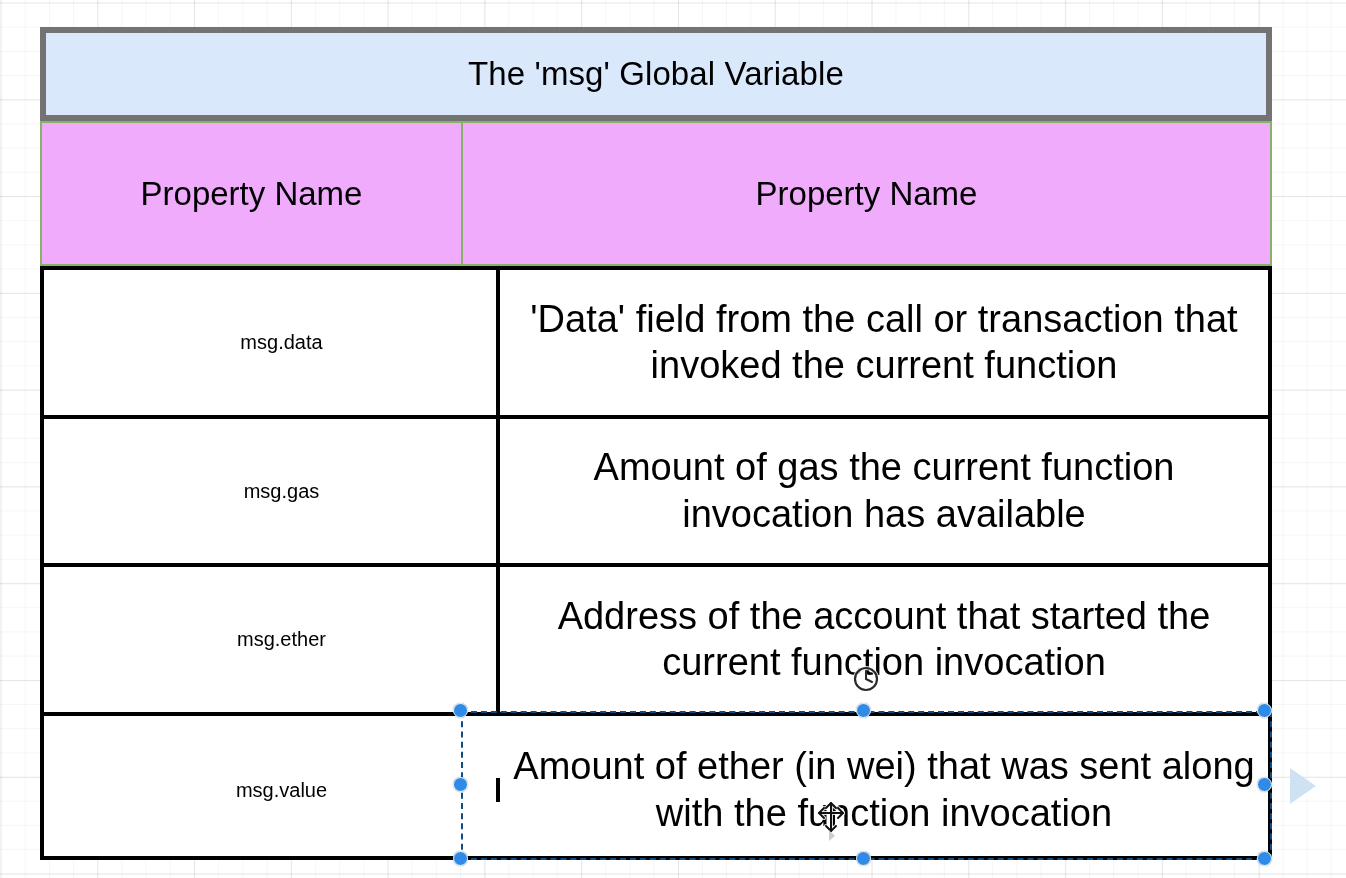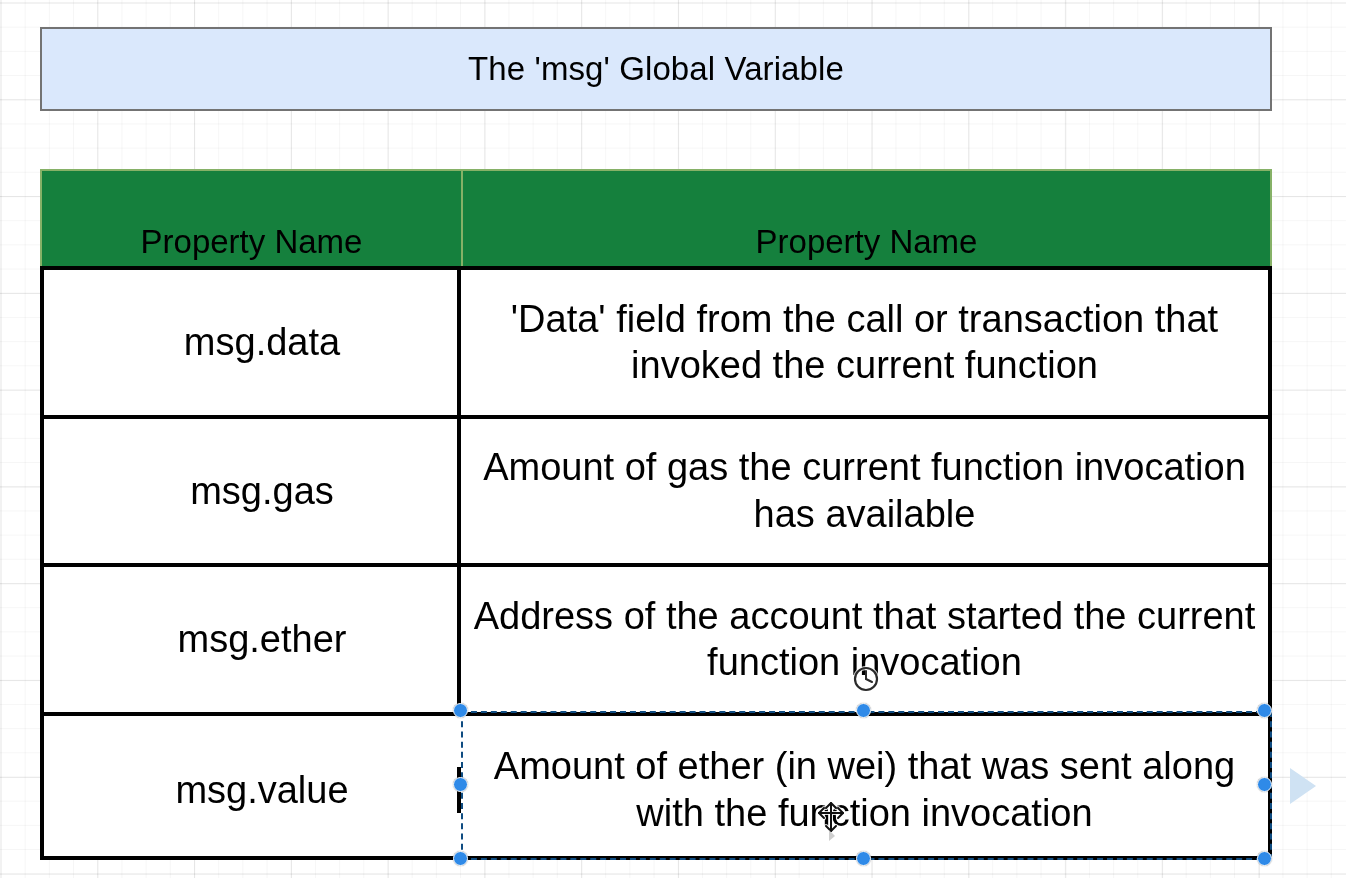--- a/index.html
+++ b/index.html
@@ -41,46 +41,45 @@
     top: 27px;
     width: 1232px;
     height: 833px;
   }
 
   .title-band {
     position: absolute;
     left: 0;
     top: 0;
     width: 1232px;
-    height: 84px;
+    height: 94px;
     box-sizing: border-box;
     background: #dae8fc;
-    border: 2px solid #737373;
+    border: 6px solid #737373;
     display: flex;
     align-items: center;
     justify-content: center;
   }
   .title-band .title-text {
     font-size: 33px;
     color: #000000;
     letter-spacing: 0.1px;
   }
 
   .header-band {
     position: absolute;
     left: 0;
     top: 94px;
     width: 1232px;
     height: 145px;
     box-sizing: border-box;
-    background: #15803d;
+    background: #f0abfc;
     border: 2px solid #86b167;
     border-top: 2px solid #86b167;
     display: flex;
-    margin-top: 48px;
   }
   .header-band .hcell {
     box-sizing: border-box;
     display: flex;
     align-items: center;
     justify-content: center;
     font-size: 33px;
     color: #000000;
   }
   .header-band .hcell.left {
@@ -117,23 +116,23 @@
     display: flex;
     align-items: center;
     justify-content: center;
     text-align: center;
     color: #000000;
     font-size: 31px;
     line-height: 1.22;
     padding: 0 10px;
   }
   .body-row .cell.prop {
-    width: 417px;
+    width: 456px;
     border-right: 4px solid #000000;
-    font-size: 38px;
+    font-size: 20px;
     padding-left: 33px;
   }
   .body-row .cell.desc {
     flex: 1;
     font-size: 38px;
   }
 
   
   #selection {
     position: absolute;

